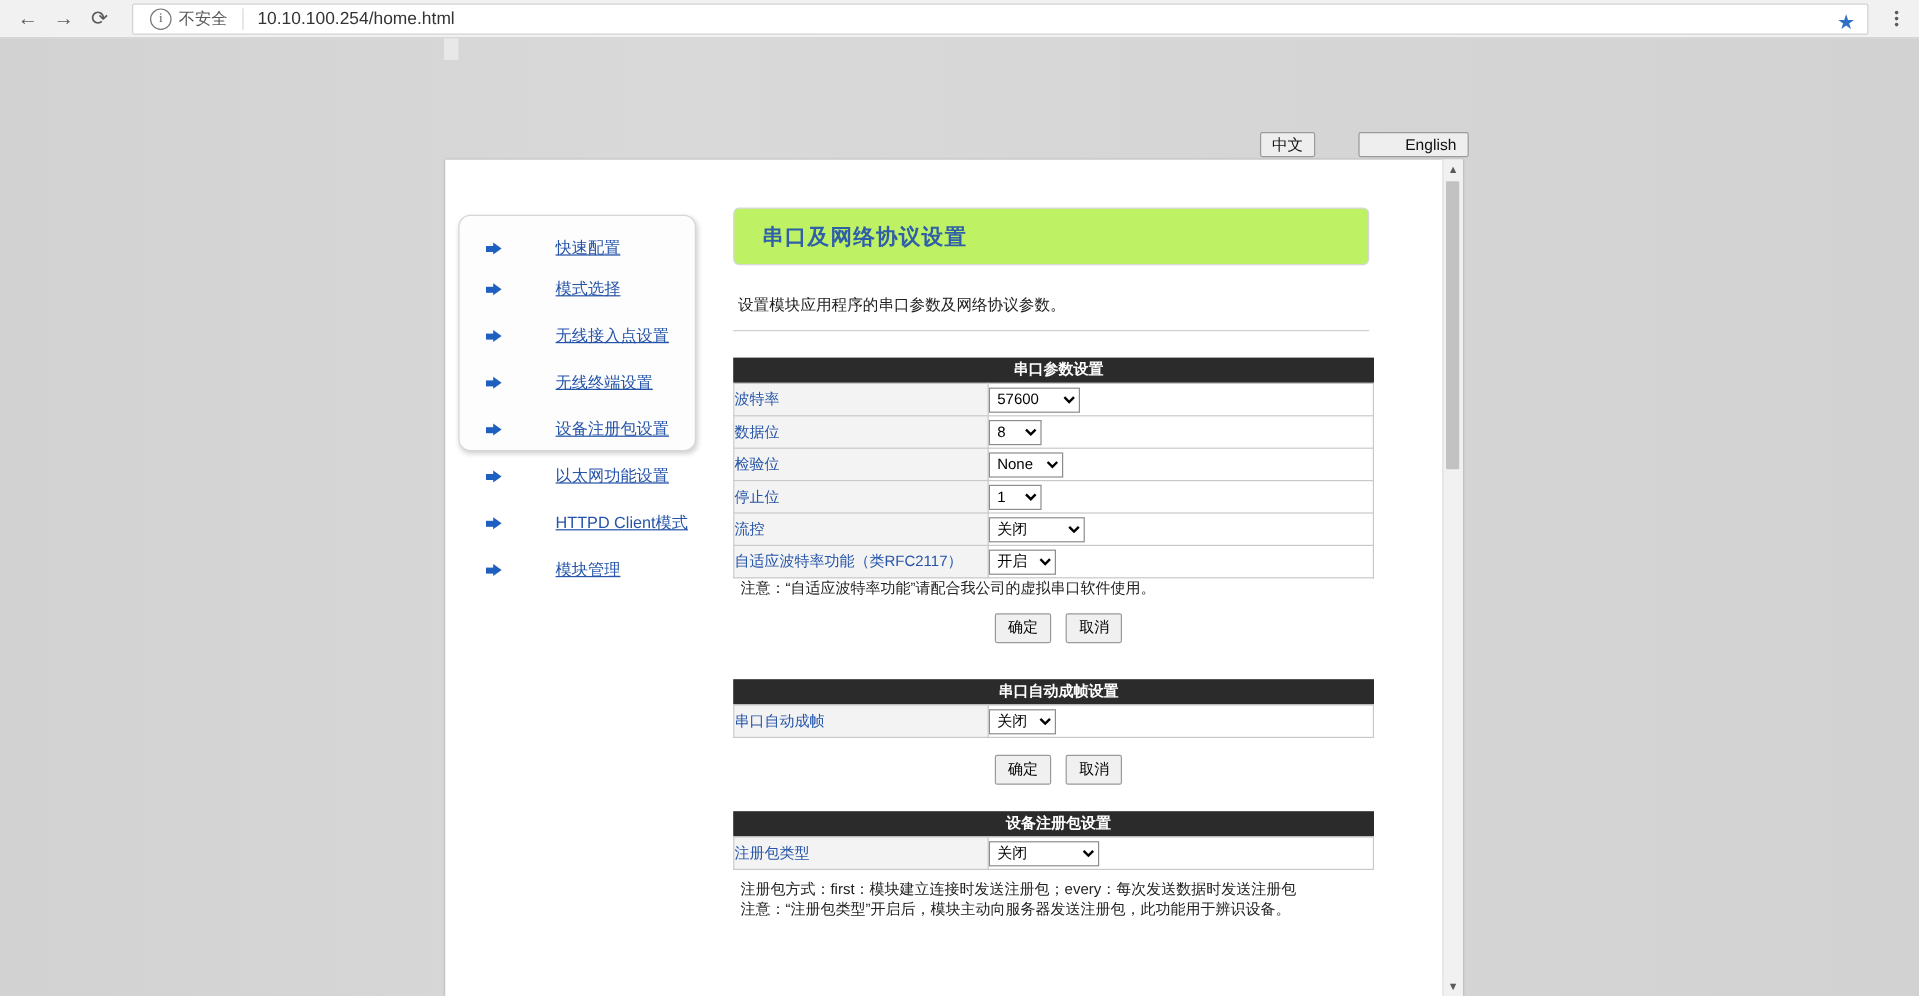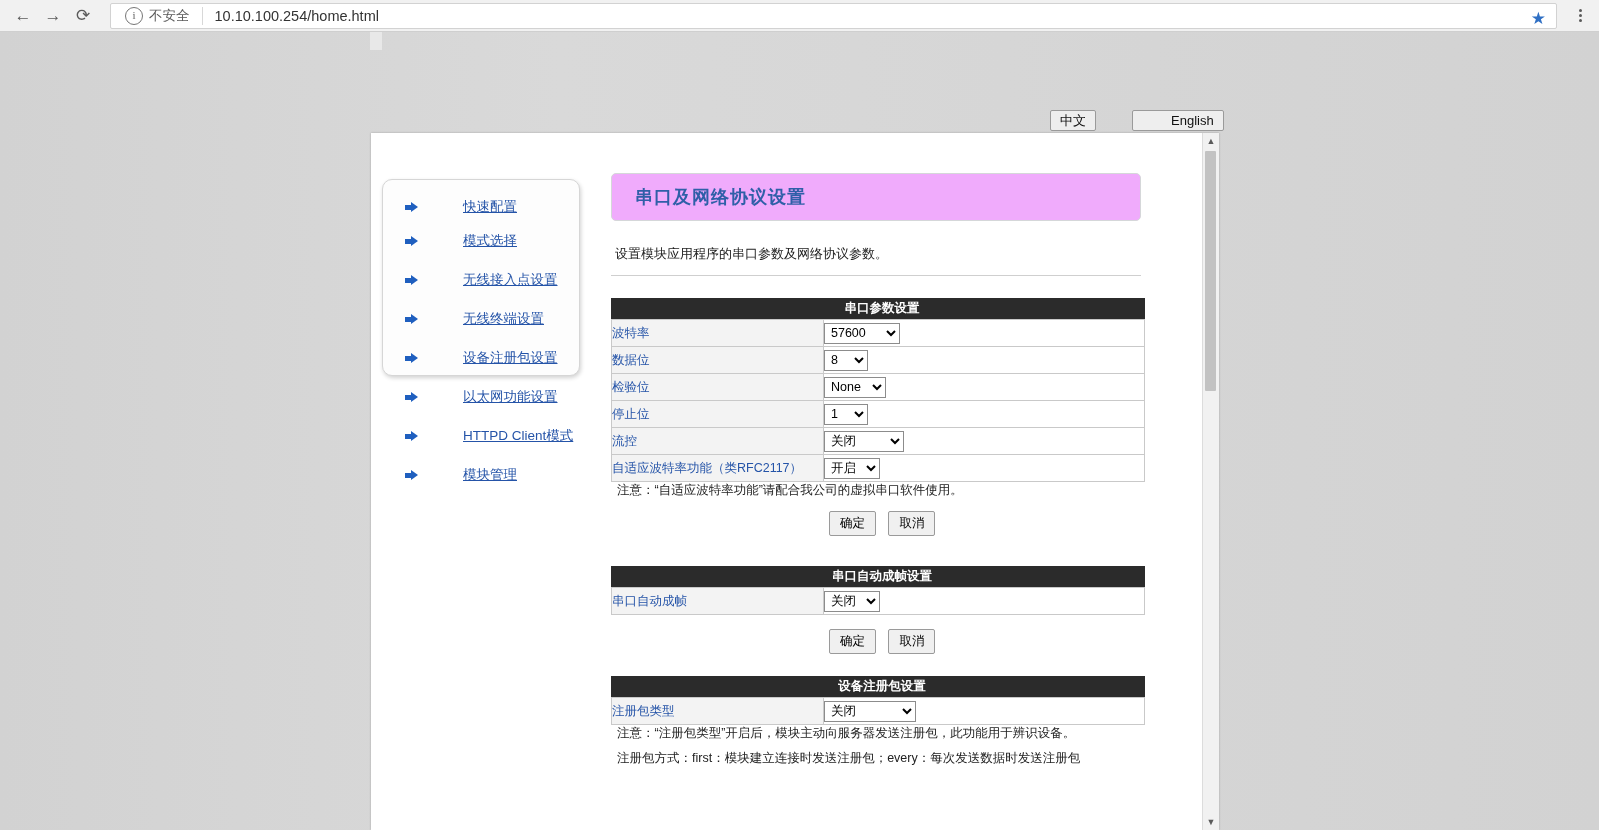--- a/index.html
+++ b/index.html
@@ -200,21 +200,21 @@
 
   
   .content {
     position: absolute;
     left: 240px; top: 40px;
     width: 540px;
   }
   .panel-title {
     width: 530px;
     height: 48px;
-    background: #f0abfc;
+    background: #bef264;
     border: 1px solid #d5d7d9;
     border-radius: 5px;
     display: flex;
     align-items: center;
     box-sizing: border-box;
   }
   .panel-title span {
     font-size: 18px;
     color: #2f5fa8;
     font-weight: bold;
@@ -486,22 +486,22 @@
             <tr>
           <td class="lbl">注册包类型</td>
           <td class="val">
             <select class="sel" style="width:92px">
               <option>关闭</option>
             </select>
           </td>
         </tr>
       </tbody>
         </table>
+      <div class="note" style="margin-top:8px">注册包方式：first：模块建立连接时发送注册包；every：每次发送数据时发送注册包</div>
       <div class="note">注意：“注册包类型”开启后，模块主动向服务器发送注册包，此功能用于辨识设备。</div>
-      <div class="note" style="margin-top:8px">注册包方式：first：模块建立连接时发送注册包；every：每次发送数据时发送注册包</div>
 
     </div>
 
     <div class="scroll">
       <div class="arrow">▲</div>
       <div class="thumb"></div>
       <div class="arrow bottom">▼</div>
     </div>
 
   </div>

